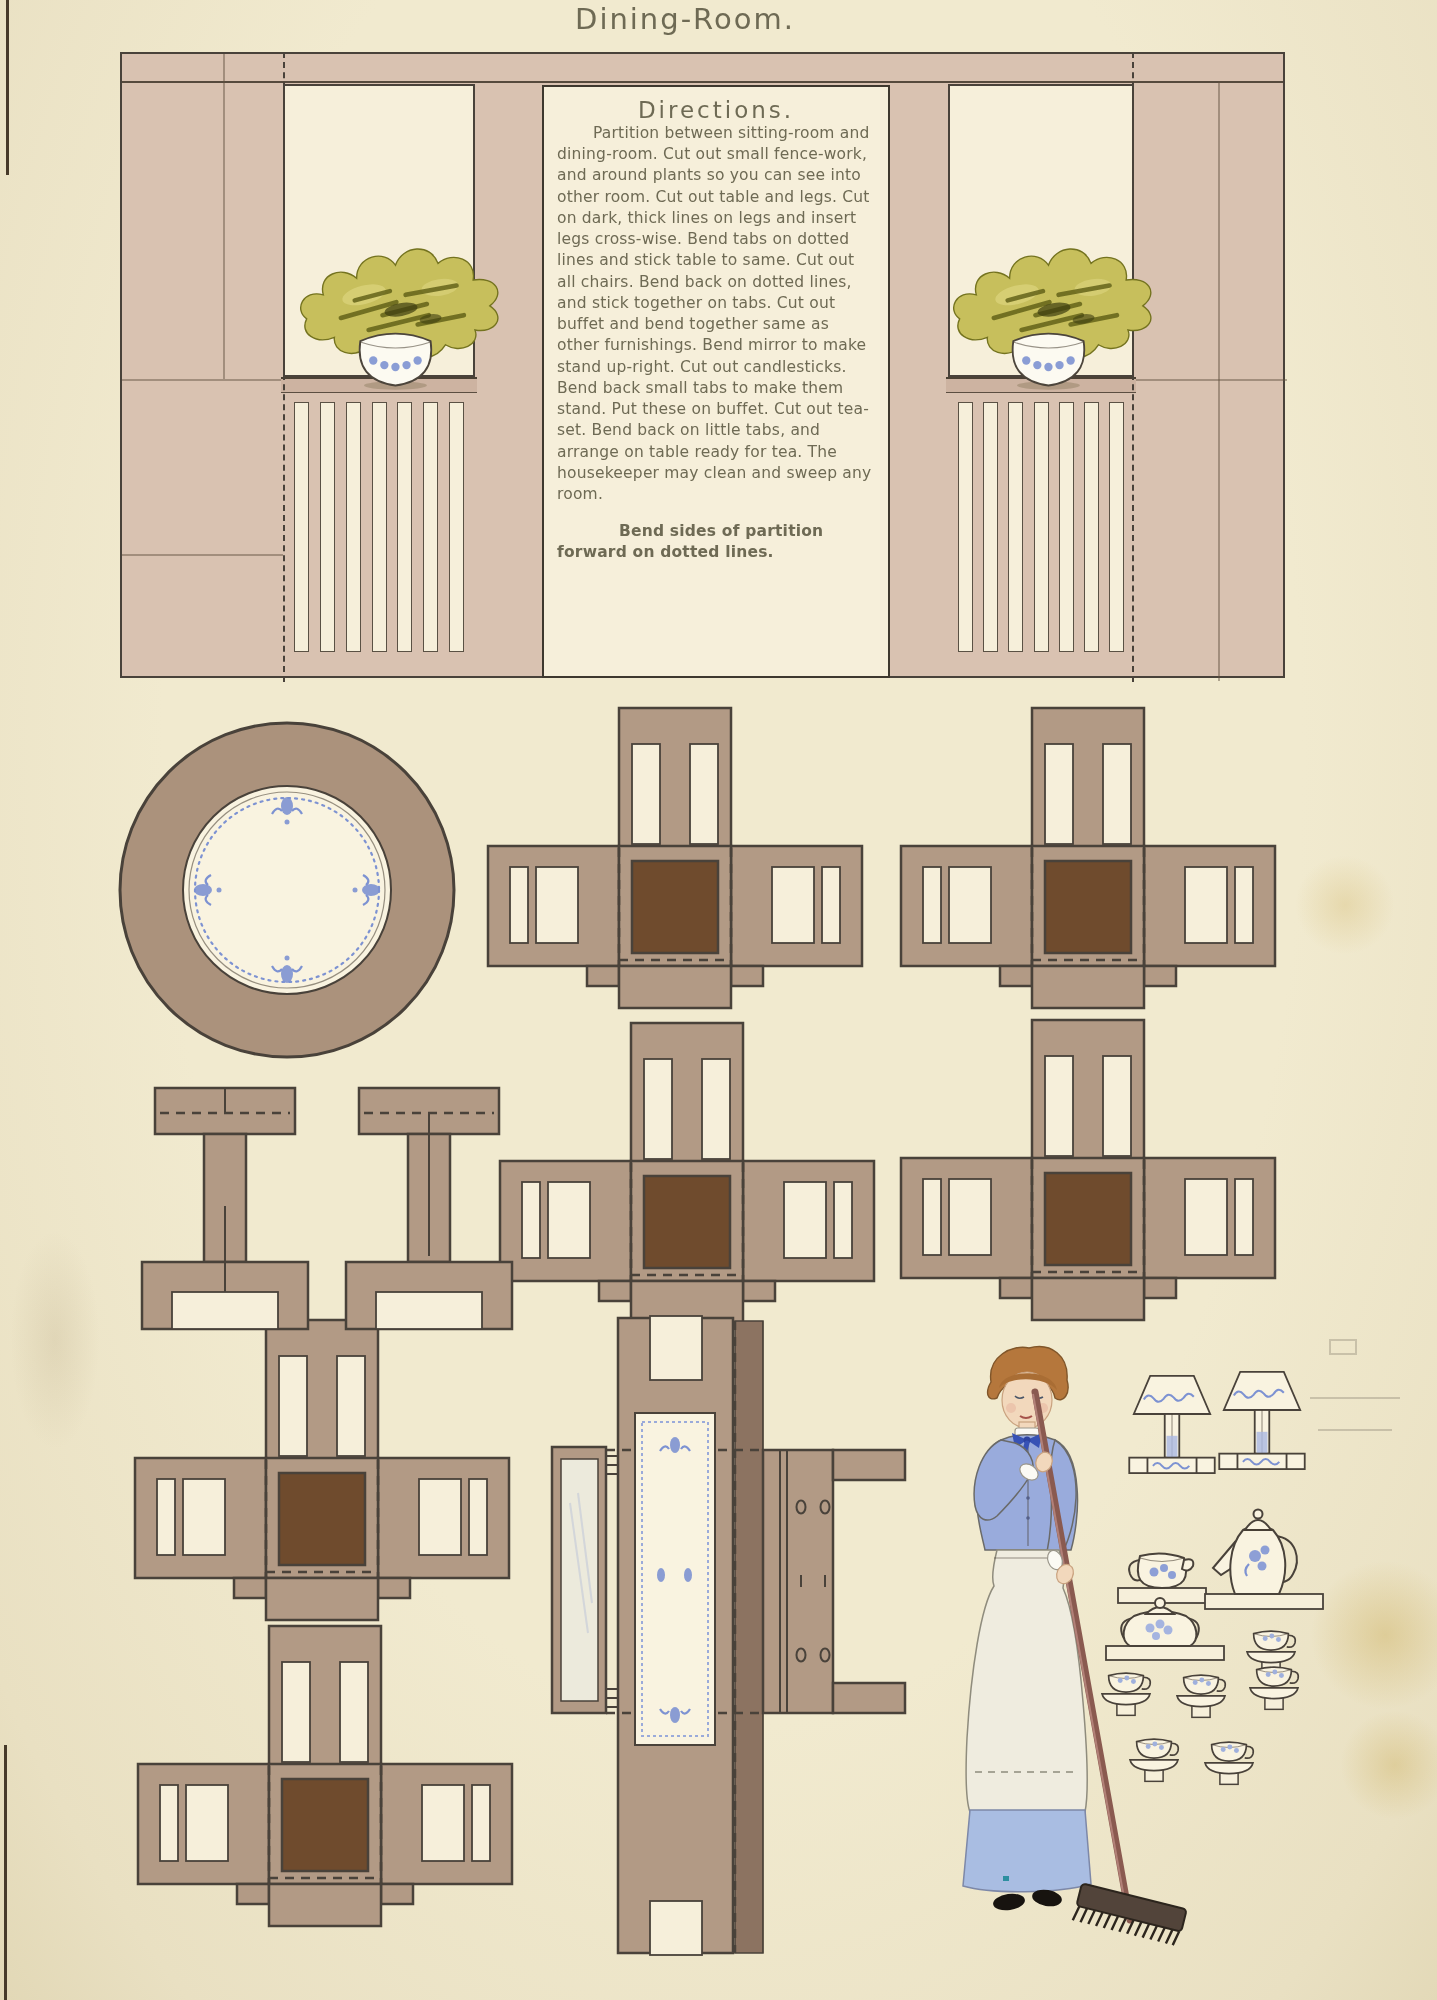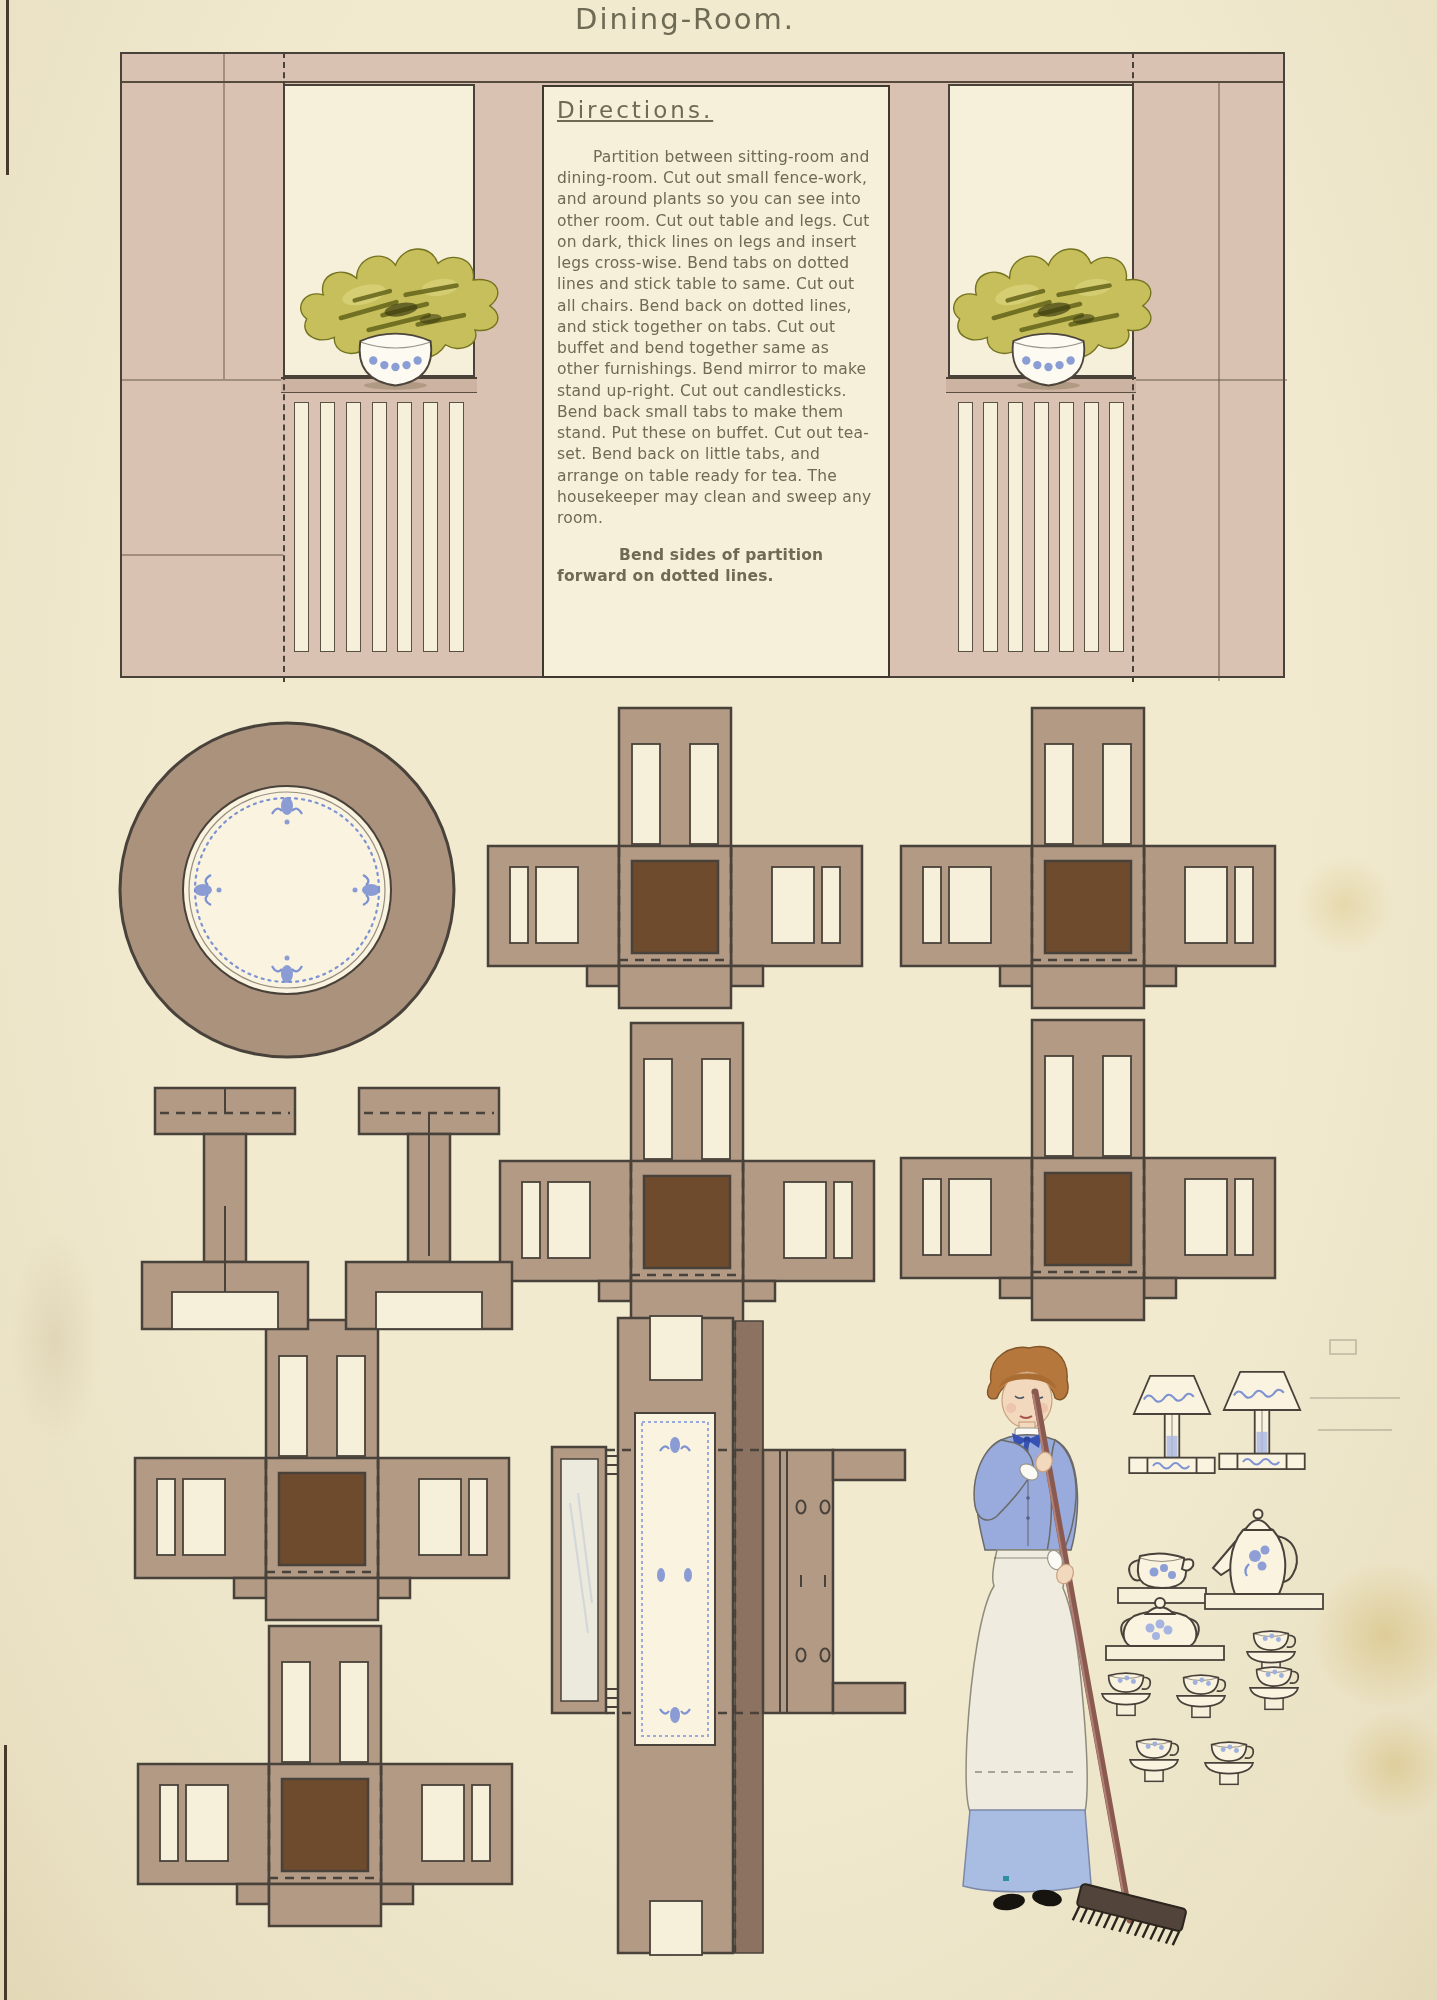--- a/index.html
+++ b/index.html
@@ -47,21 +47,21 @@
   .bendline{top:-2px;height:630px;width:0;border-left:2.5px dashed var(--ink,#49423a);}
   .bend-l{left:161px;}
   .bend-r{left:1010px;}
   .seam{background:rgba(95,80,62,.45);}
   
   .directions{
     left:420px;top:31px;width:348px;height:593px;box-sizing:border-box;
     background:var(--paper2,#f6efda);border:2.5px solid #3e382e;
     padding:8px 13px;
   }
-  .dir-head{text-align:left;font-size:23px;letter-spacing:3px;color:var(--pencil,#77725c);margin:2px 0 24px;text-decoration:underline;}
+  .dir-head{text-align:center;font-size:23px;letter-spacing:3px;color:var(--pencil,#77725c);margin:2px 0 0;}
   .dir-body{font-size:15.5px;line-height:1.37;letter-spacing:.2px;color:var(--pencil,#6e6a54);text-indent:36px;margin:0;}
   .dir-foot{font-size:15.5px;line-height:1.37;letter-spacing:.2px;color:var(--pencil,#6e6a54);text-indent:62px;margin:16px 0 0;font-weight:bold;}
   
   .art{left:0;top:0;width:1437px;height:2000px;pointer-events:none;}
   .sw{fill:var(--wood,#b29a85);stroke:var(--ink,#49423a);stroke-width:2.5;}
   .swd{fill:#8c7361;stroke:var(--ink,#49423a);stroke-width:1.5;}
   .sring{fill:#ab927c;stroke:var(--ink,#49423a);stroke-width:3;}
   .sc{fill:var(--paper2,#f6efda);stroke:var(--ink,#49423a);stroke-width:1.8;}
   .schina{fill:var(--china,#f9f3e0);stroke:var(--ink,#49423a);stroke-width:2;}
   .sseat{fill:var(--seat,#6f4b2d);stroke:var(--ink,#49423a);stroke-width:2.5;}

